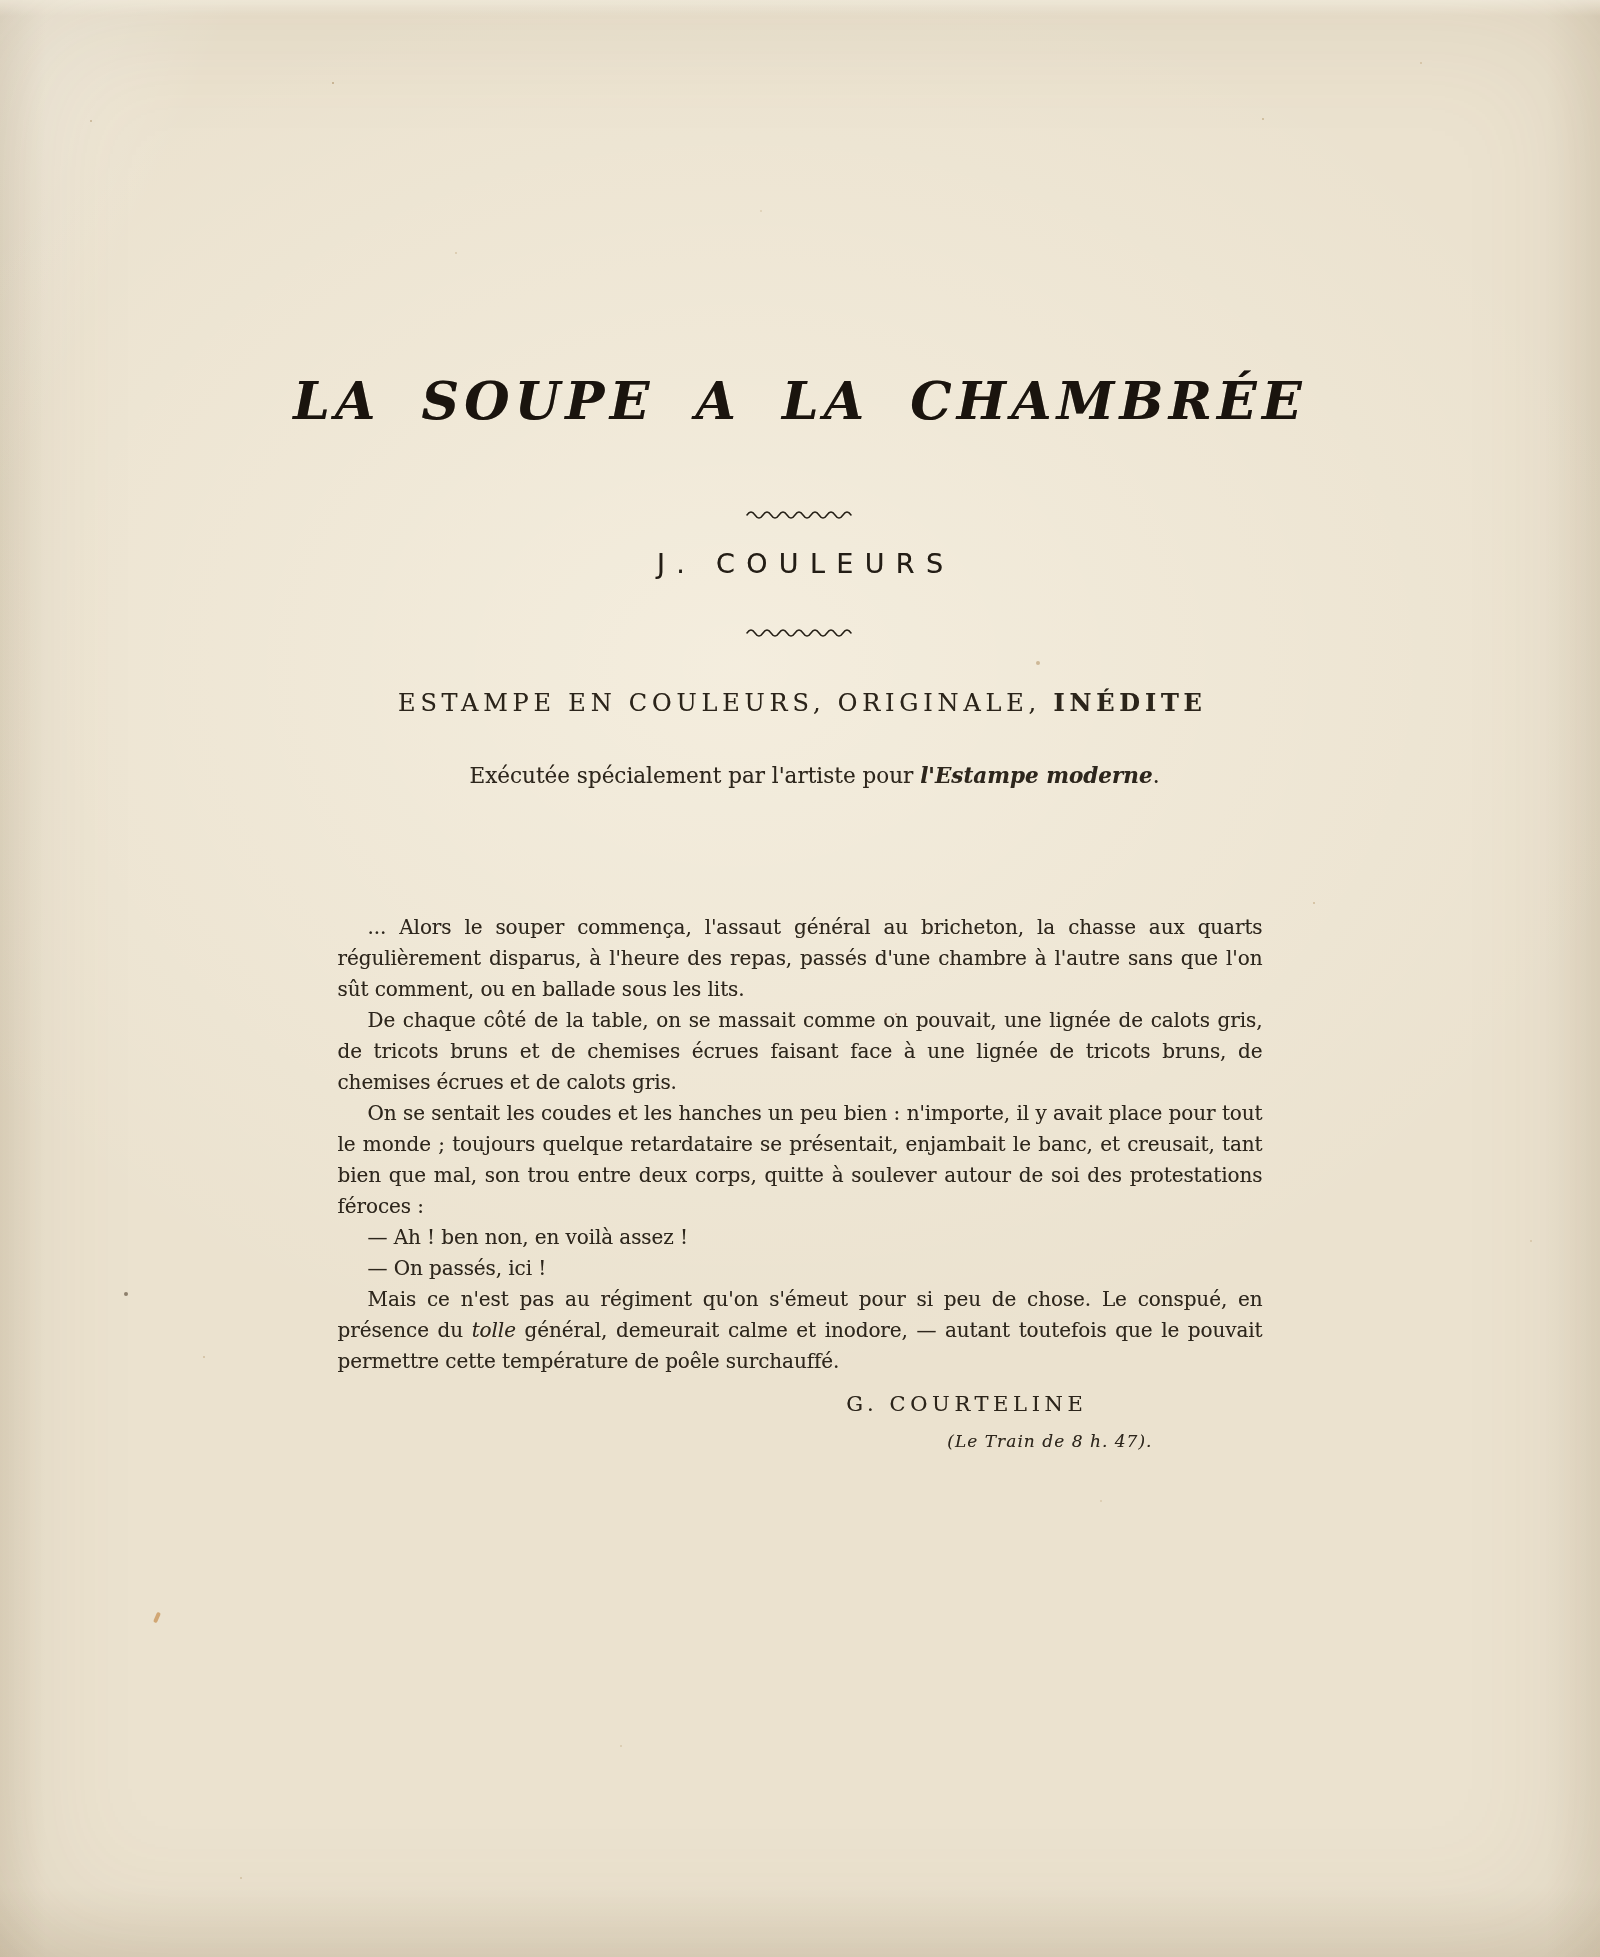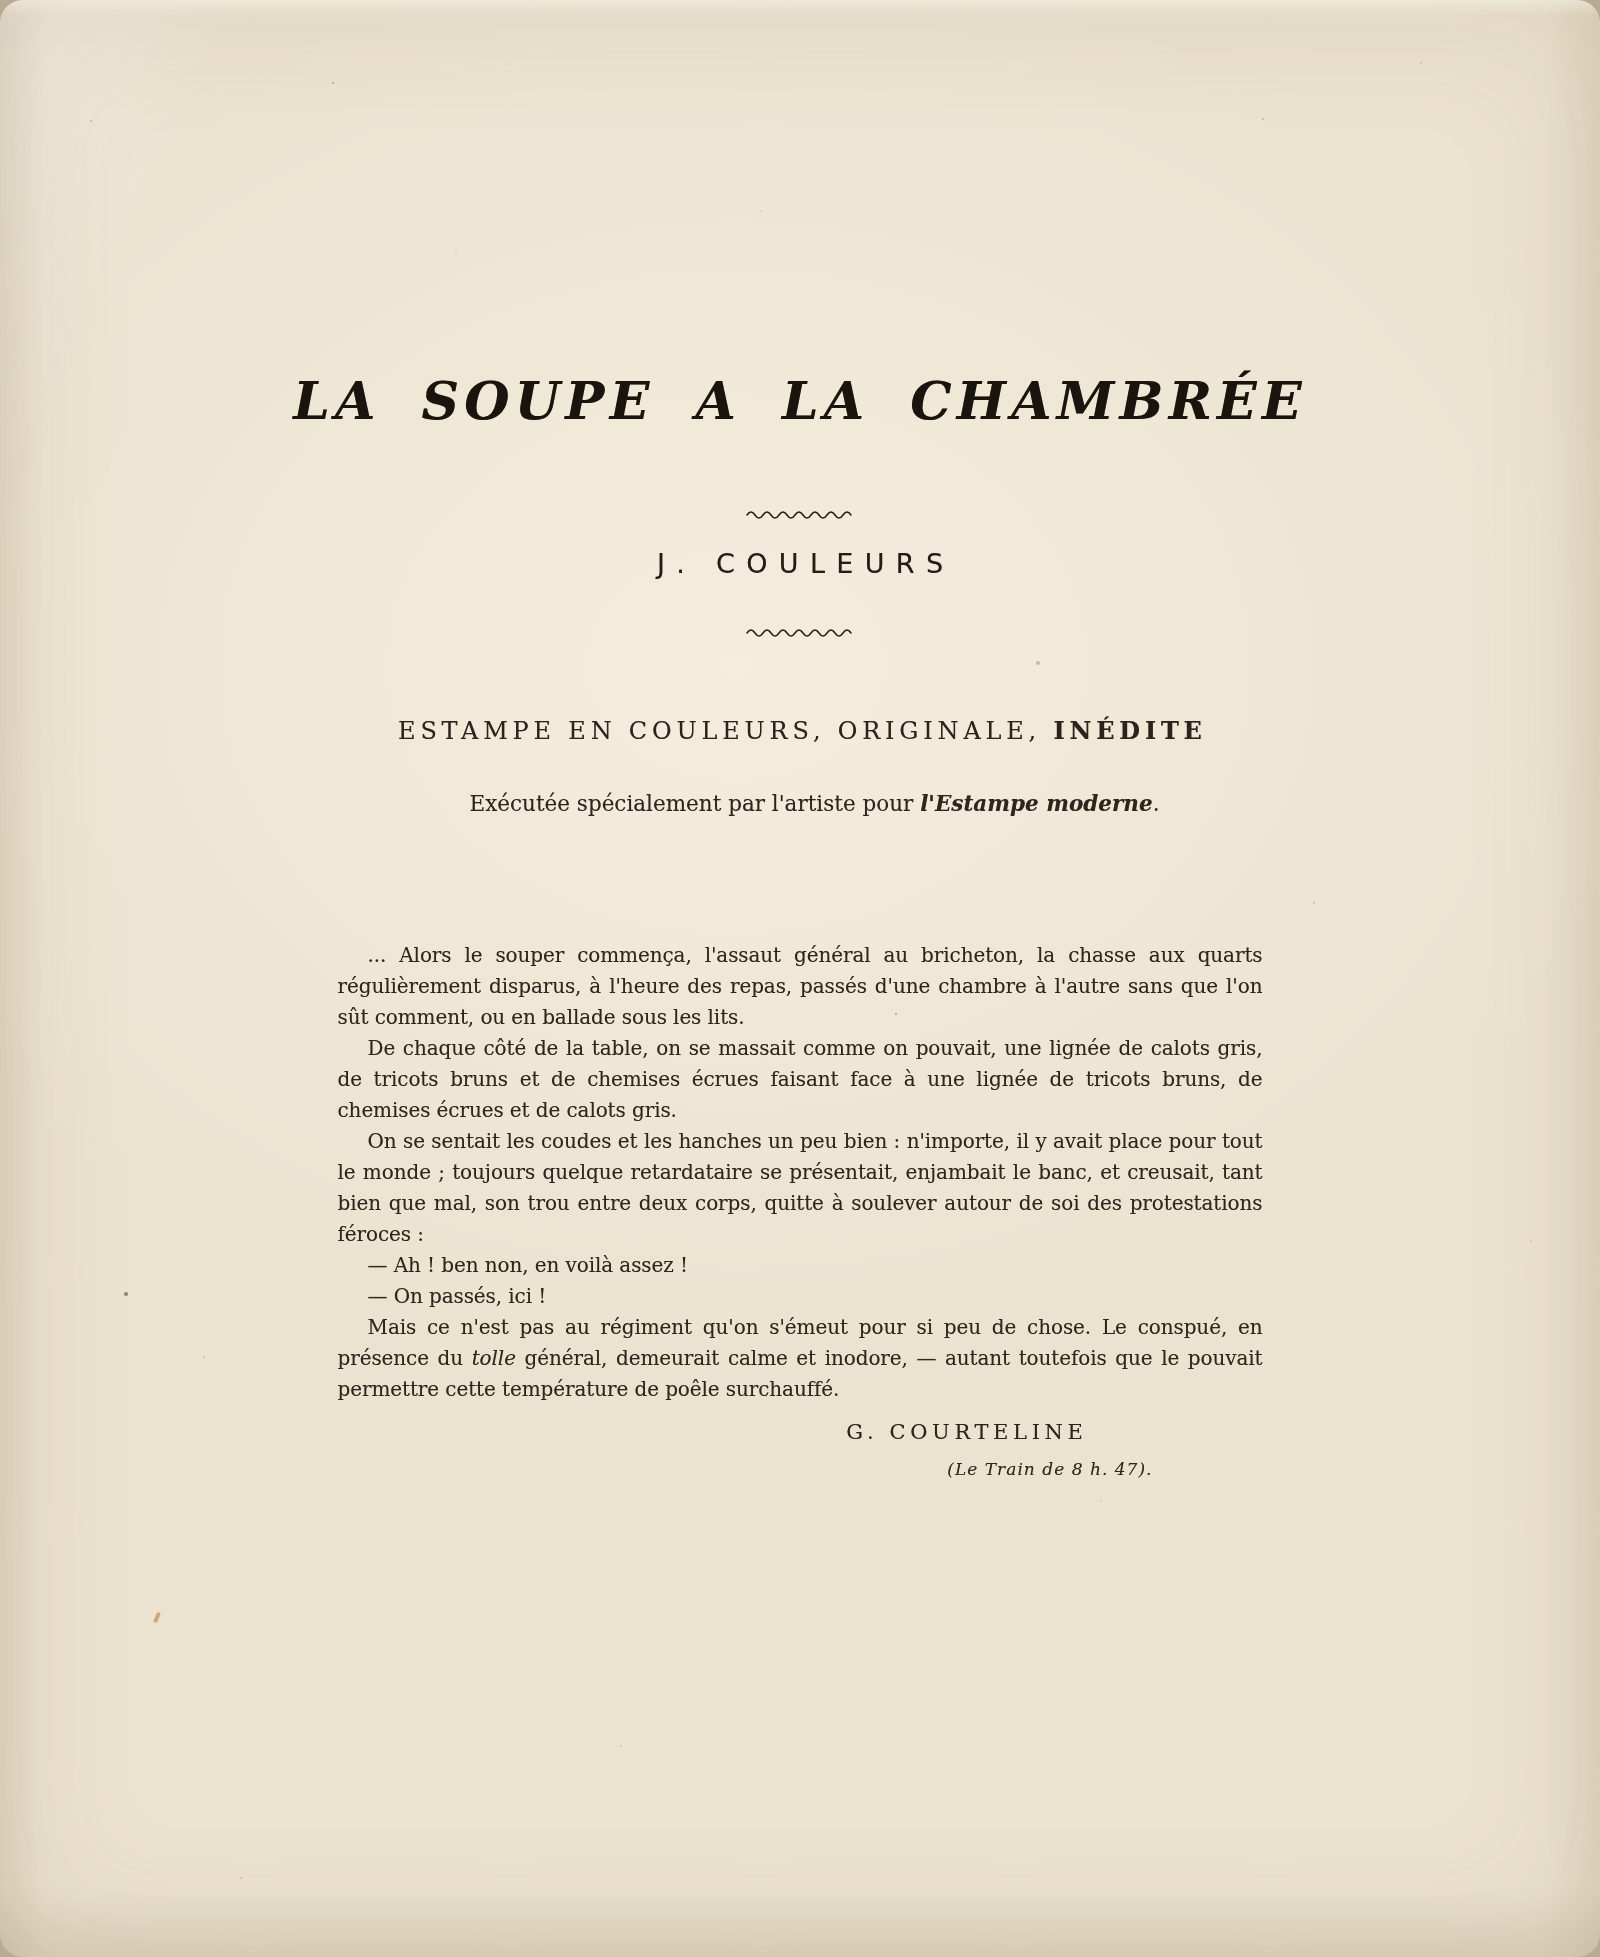--- a/index.html
+++ b/index.html
@@ -18,21 +18,20 @@
       radial-gradient(ellipse 1300px 1000px at 46% 34%, rgba(255,251,240,0.45), rgba(255,251,240,0) 72%),
       linear-gradient(180deg, rgba(249,243,229,0.9) 0px, rgba(249,243,229,0) 16px),
       linear-gradient(90deg, rgba(125,100,62,0.10) 0px, rgba(125,100,62,0) 46px),
       linear-gradient(270deg, rgba(125,100,62,0.09) 0px, rgba(125,100,62,0) 54px),
       linear-gradient(0deg, rgba(125,100,62,0.12) 0px, rgba(125,100,62,0) 70px),
       linear-gradient(115deg, rgba(255,255,252,0.30) 0px, rgba(255,255,252,0) 220px),
       #ebe2cf;
     box-shadow: inset 0 0 140px rgba(115,90,55,0.14);
     font-family: "DejaVu Serif", "Liberation Serif", serif;
     color: #2d261c;
-    border-radius: 23px;
   }
   .specks {
     position: absolute;
     top: 0; left: 0;
     width: 2px; height: 2px;
     border-radius: 50%;
     box-shadow:
       90px 120px 0 0 rgba(170,140,95,.55),
       332px 82px 0 0 rgba(150,110,60,.5),
       1420px 62px 0 0 rgba(190,160,115,.5),
@@ -86,21 +85,21 @@
     margin-top: 24px;
     text-align: center;
     font-family: "DejaVu Sans", "Liberation Sans", sans-serif;
     font-size: 27px;
     letter-spacing: 0.42em;
     text-indent: 0.42em; 
     color: #231d15;
     text-shadow: 0 0 0.6px rgba(35,29,21,0.55);
   }
   .edition {
-    margin-top: 74px;
+    margin-top: 46px;
     text-align: center;
     font-size: 24px;
     letter-spacing: 0.20em;
     text-indent: 0.20em;
     color: #2b241a;
     text-shadow: 0 0 0.4px rgba(43,36,26,0.4);
   }
   .edition .bold { font-weight: bold; }
   .dedication {
     margin-top: 46px;

